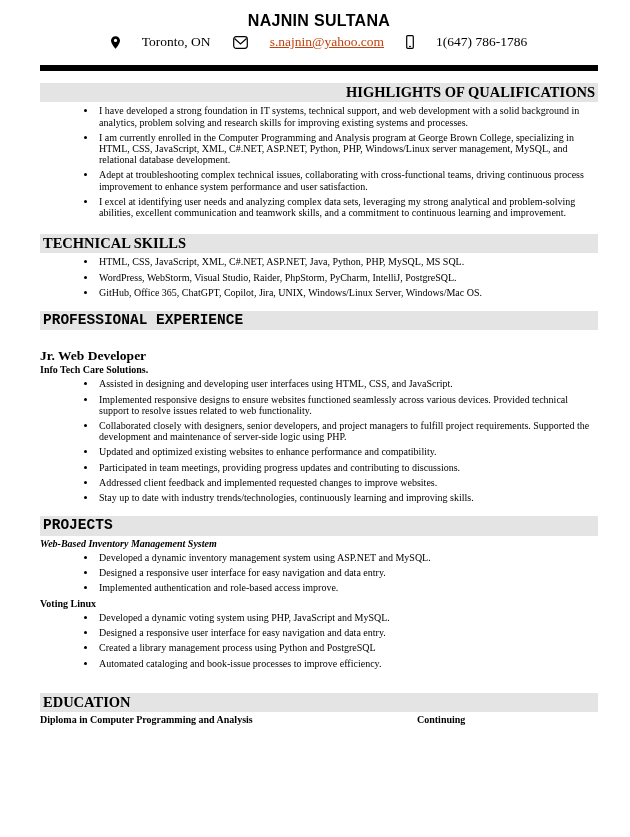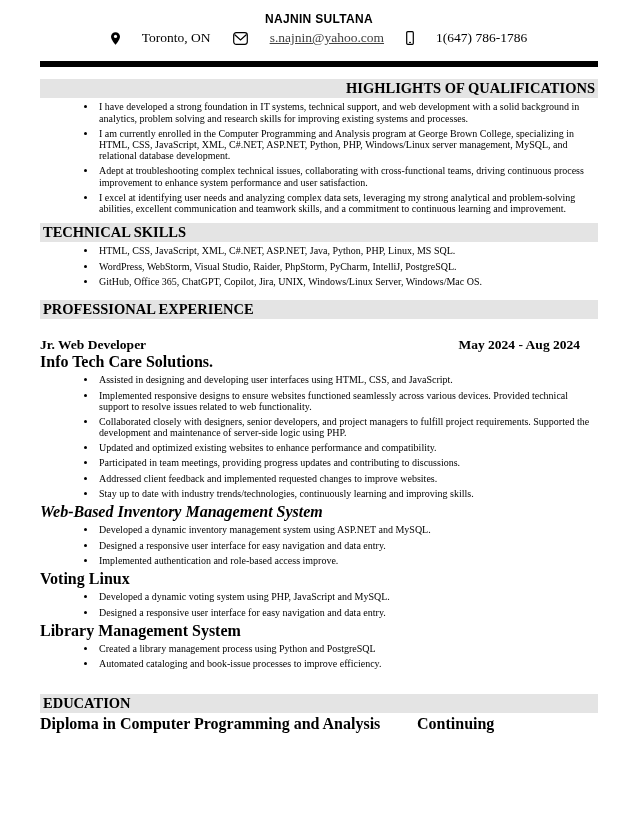--- a/index.html
+++ b/index.html
@@ -12,52 +12,52 @@
   }
   .page {
     width: 630px; height: 837px;
     padding: 12px 32px 0 40px;
     background: #fff;
   }
   .name {
     text-align: center;
     font-family: "Liberation Sans", sans-serif;
     font-weight: bold;
-    font-size: 12px;
+    font-size: 16px;
     letter-spacing: 0.3px;
   }
   .contact {
     margin-top: 4px;
     text-align: center;
     font-size: 13.5px;
     display: flex;
     justify-content: center;
     align-items: center;
     gap: 22px;
   }
   .contact .icon { display: inline-flex; align-items: center; }
   .contact a {
-    color: #404040;
+    color: #c2410c;
     text-decoration: underline;
   }
   .rule {
     margin-top: 15px;
     height: 6px;
     background: #000;
   }
   .sec-title {
     background: #e4e4e4;
     font-weight: bold;
     font-size: 14.5px;
     padding: 1px 3px;
     line-height: 1.2;
   }
   .mt-first { margin-top: 12px; text-align: right; }
-  .mt-tight { margin-top: 9px; }
-  .mt-sec   { margin-top: 13px; }
+  .mt-tight { margin-top: 16px; }
+  .mt-sec   { margin-top: 13px; font-family: Liberation Mono, monospace; }
   .mt-edu   { margin-top: 24px; }
   ul.bullets {
     margin: 3px 0 3px 0;
     padding-left: 57px;
     list-style: disc;
   }
   ul.bullets li {
     font-size: 10px;
     line-height: 1.12;
     margin-bottom: 4px;
@@ -68,21 +68,21 @@
     display: flex;
     justify-content: space-between;
     font-weight: bold;
     font-size: 13.5px;
     margin-top: 18px;
     line-height: 1.15;
   }
   .job-dates { padding-right: 18px; }
   .bold-line {
     font-weight: bold;
-    font-size: 16px;
+    font-size: 10px;
     line-height: 1.15;
   }
   .proj-name { margin-top: 2px; font-style: italic; }
   .edu-row {
     position: relative;
     margin-top: 2px;
   }
   .edu-status {
     position: absolute;
     left: 377px;
@@ -125,56 +125,55 @@
   <div class="sec-title mt-first">HIGHLIGHTS OF QUALIFICATIONS</div>
   <ul class="bullets">
     <li>I have developed a strong foundation in IT systems, technical support, and web development with a solid background in analytics, problem solving and research skills for improving existing systems and processes.</li>
     <li>I am currently enrolled in the Computer Programming and Analysis program at George Brown College, specializing in HTML, CSS, JavaScript, XML, C#.NET, ASP.NET, Python, PHP, Windows/Linux server management, MySQL, and relational database development.</li>
     <li>Adept at troubleshooting complex technical issues, collaborating with cross-functional teams, driving continuous process improvement to enhance system performance and user satisfaction.</li>
     <li>I excel at identifying user needs and analyzing complex data sets, leveraging my strong analytical and problem-solving abilities, excellent communication and teamwork skills, and a commitment to continuous learning and improvement.</li>
   </ul>
 
   <div class="sec-title mt-tight">TECHNICAL SKILLS</div>
   <ul class="bullets">
-    <li>HTML, CSS, JavaScript, XML, C#.NET, ASP.NET, Java, Python, PHP, Linux, MS SQL.</li>
+    <li>HTML, CSS, JavaScript, XML, C#.NET, ASP.NET, Java, Python, PHP, MySQL, MS SQL.</li>
     <li>WordPress, WebStorm, Visual Studio, Raider, PhpStorm, PyCharm, IntelliJ, PostgreSQL.</li>
     <li>GitHub, Office 365, ChatGPT, Copilot, Jira, UNIX, Windows/Linux Server, Windows/Mac OS.</li>
   </ul>
 
   <div class="sec-title mt-sec">PROFESSIONAL EXPERIENCE</div>
   <div class="job-row">
     <span>Jr. Web Developer</span>
-    <span class="job-dates">May 2024 - Aug 2024</span>
   </div>
   <div class="bold-line">Info Tech Care Solutions.</div>
   <ul class="bullets">
     <li>Assisted in designing and developing user interfaces using HTML, CSS, and JavaScript.</li>
     <li>Implemented responsive designs to ensure websites functioned seamlessly across various devices. Provided technical support to resolve issues related to web functionality.</li>
     <li>Collaborated closely with designers, senior developers, and project managers to fulfill project requirements. Supported the development and maintenance of server-side logic using PHP.</li>
     <li>Updated and optimized existing websites to enhance performance and compatibility.</li>
     <li>Participated in team meetings, providing progress updates and contributing to discussions.</li>
     <li>Addressed client feedback and implemented requested changes to improve websites.</li>
     <li>Stay up to date with industry trends/technologies, continuously learning and improving skills.</li>
   </ul>
 
+  <div class="sec-title mt-sec">PROJECTS</div>
 
   <div class="bold-line proj-name">Web-Based Inventory Management System</div>
   <ul class="bullets">
     <li>Developed a dynamic inventory management system using ASP.NET and MySQL.</li>
     <li>Designed a responsive user interface for easy navigation and data entry.</li>
     <li>Implemented authentication and role-based access improve.</li>
   </ul>
 
   <div class="bold-line">Voting Linux</div>
   <ul class="bullets">
     <li>Developed a dynamic voting system using PHP, JavaScript and MySQL.</li>
     <li>Designed a responsive user interface for easy navigation and data entry.</li>
   </ul>
 
-  <div class="bold-line">Library Management System</div>
   <ul class="bullets">
     <li>Created a library management process using Python and PostgreSQL</li>
     <li>Automated cataloging and book-issue processes to improve efficiency.</li>
   </ul>
 
   <div class="sec-title mt-edu">EDUCATION</div>
   <div class="edu-row bold-line">
     <span>Diploma in Computer Programming and Analysis</span>
     <span class="edu-status">Continuing</span>
   </div>

